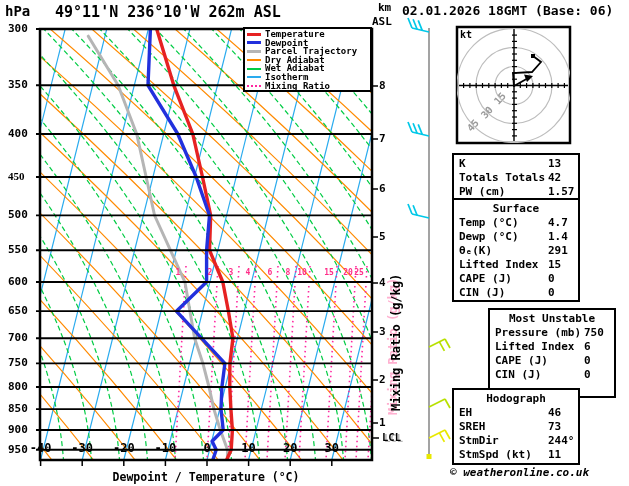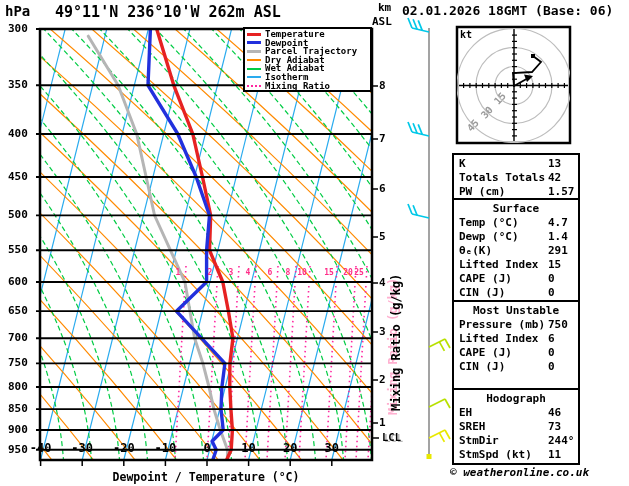--- a/index.html
+++ b/index.html
@@ -265,21 +265,21 @@
   <div class="abs t-hpa">hPa</div>
   <div class="abs t-title">49°11'N 236°10'W 262m ASL</div>
   <div class="abs t-km">km</div>
   <div class="abs t-asl">ASL</div>
   <div class="abs t-date">02.01.2026 18GMT (Base: 06)</div>
 
   <div id="plabels">
       <div class="p-label" style="left: 8px; top: 22px;">300</div>
       <div class="p-label" style="left: 8px; top: 78.265px;">350</div>
       <div class="p-label" style="left: 8px; top: 127.004px;">400</div>
-      <div class="p-label" style="left: 8px; top: 169.995px;">450</div>
+      <div class="p-label" style="left: 8px; top: 169.995px; font-family: Liberation Serif, serif;">450</div>
       <div class="p-label" style="left: 8px; top: 208.451px;">500</div>
       <div class="p-label" style="left: 8px; top: 243.24px;">550</div>
       <div class="p-label" style="left: 8px; top: 274.999px;">600</div>
       <div class="p-label" style="left: 8px; top: 304.214px;">650</div>
       <div class="p-label" style="left: 8px; top: 331.264px;">700</div>
       <div class="p-label" style="left: 8px; top: 356.446px;">750</div>
       <div class="p-label" style="left: 8px; top: 380.003px;">800</div>
       <div class="p-label" style="left: 8px; top: 402.131px;">850</div>
       <div class="p-label" style="left: 8px; top: 422.993px;">900</div>
       <div class="p-label" style="left: 8px; top: 442.728px;">950</div>
@@ -395,21 +395,21 @@
         </div>
         <div class="trow">
           <div class="tlbl">CAPE (J)</div>
           <div class="tval">0</div>
         </div>
         <div class="trow">
           <div class="tlbl">CIN (J)</div>
           <div class="tval">0</div>
         </div>
       </div>
-      <div class="tbox" style="top: 300px; height: 90px;">
+      <div class="tbox" style="top: 308px; height: 90px; margin-left: 36px;">
         <div class="thdr">Most Unstable</div>
         <div class="trow">
           <div class="tlbl">Pressure (mb)</div>
           <div class="tval">750</div>
         </div>
         <div class="trow">
           <div class="tlbl">Lifted Index</div>
           <div class="tval">6</div>
         </div>
         <div class="trow">

